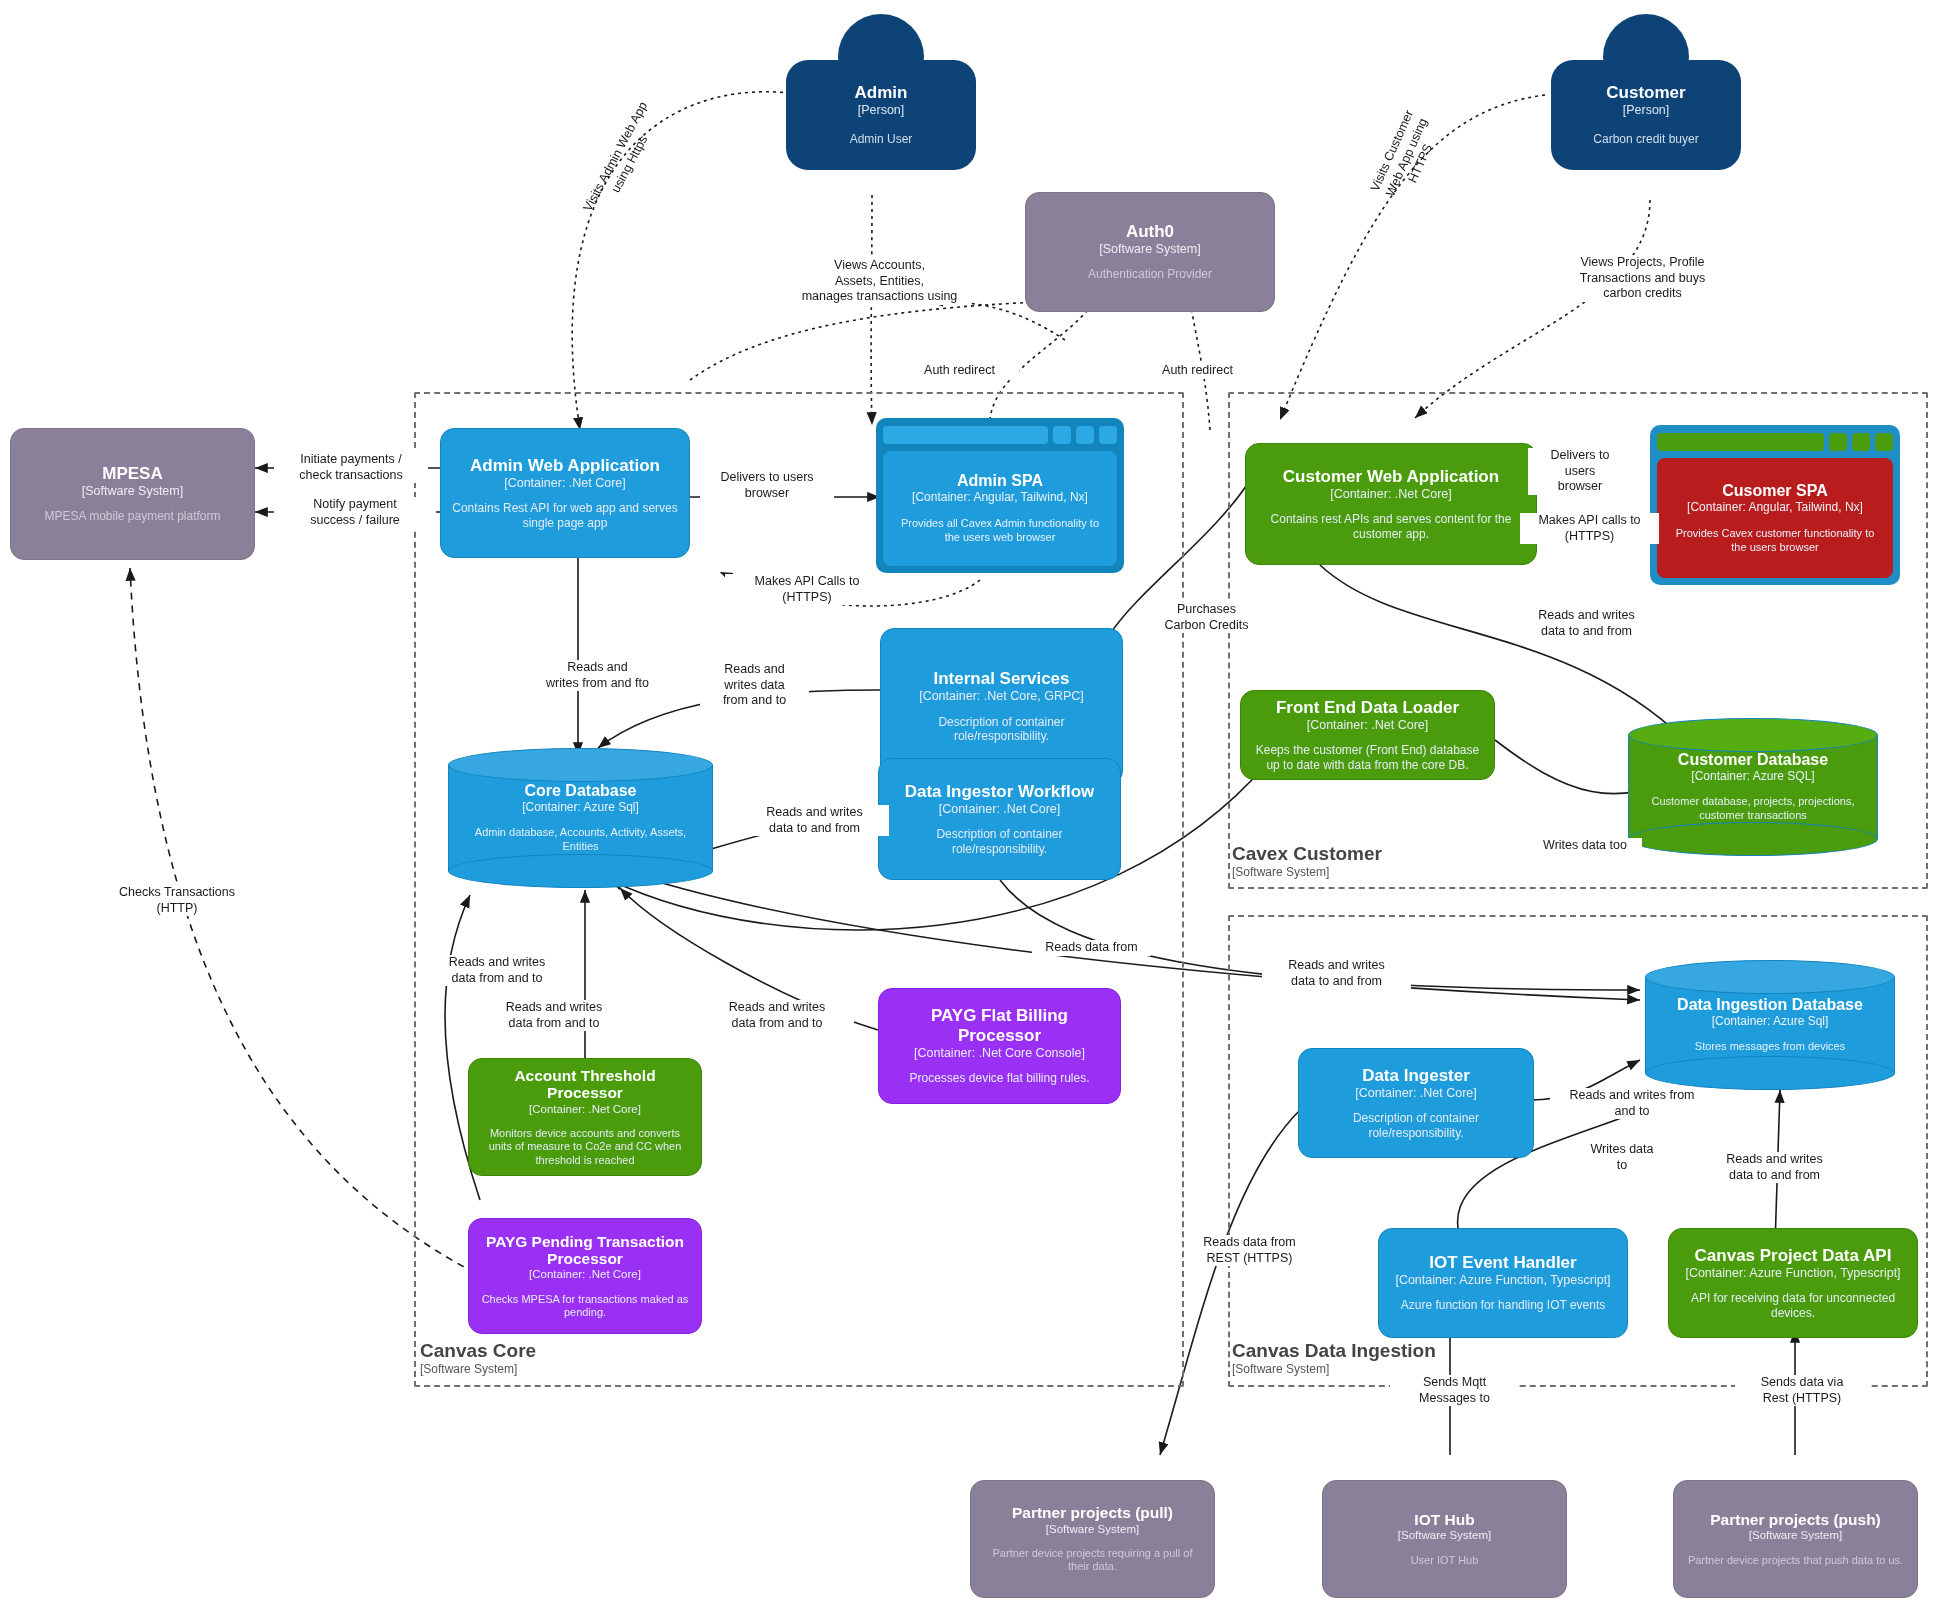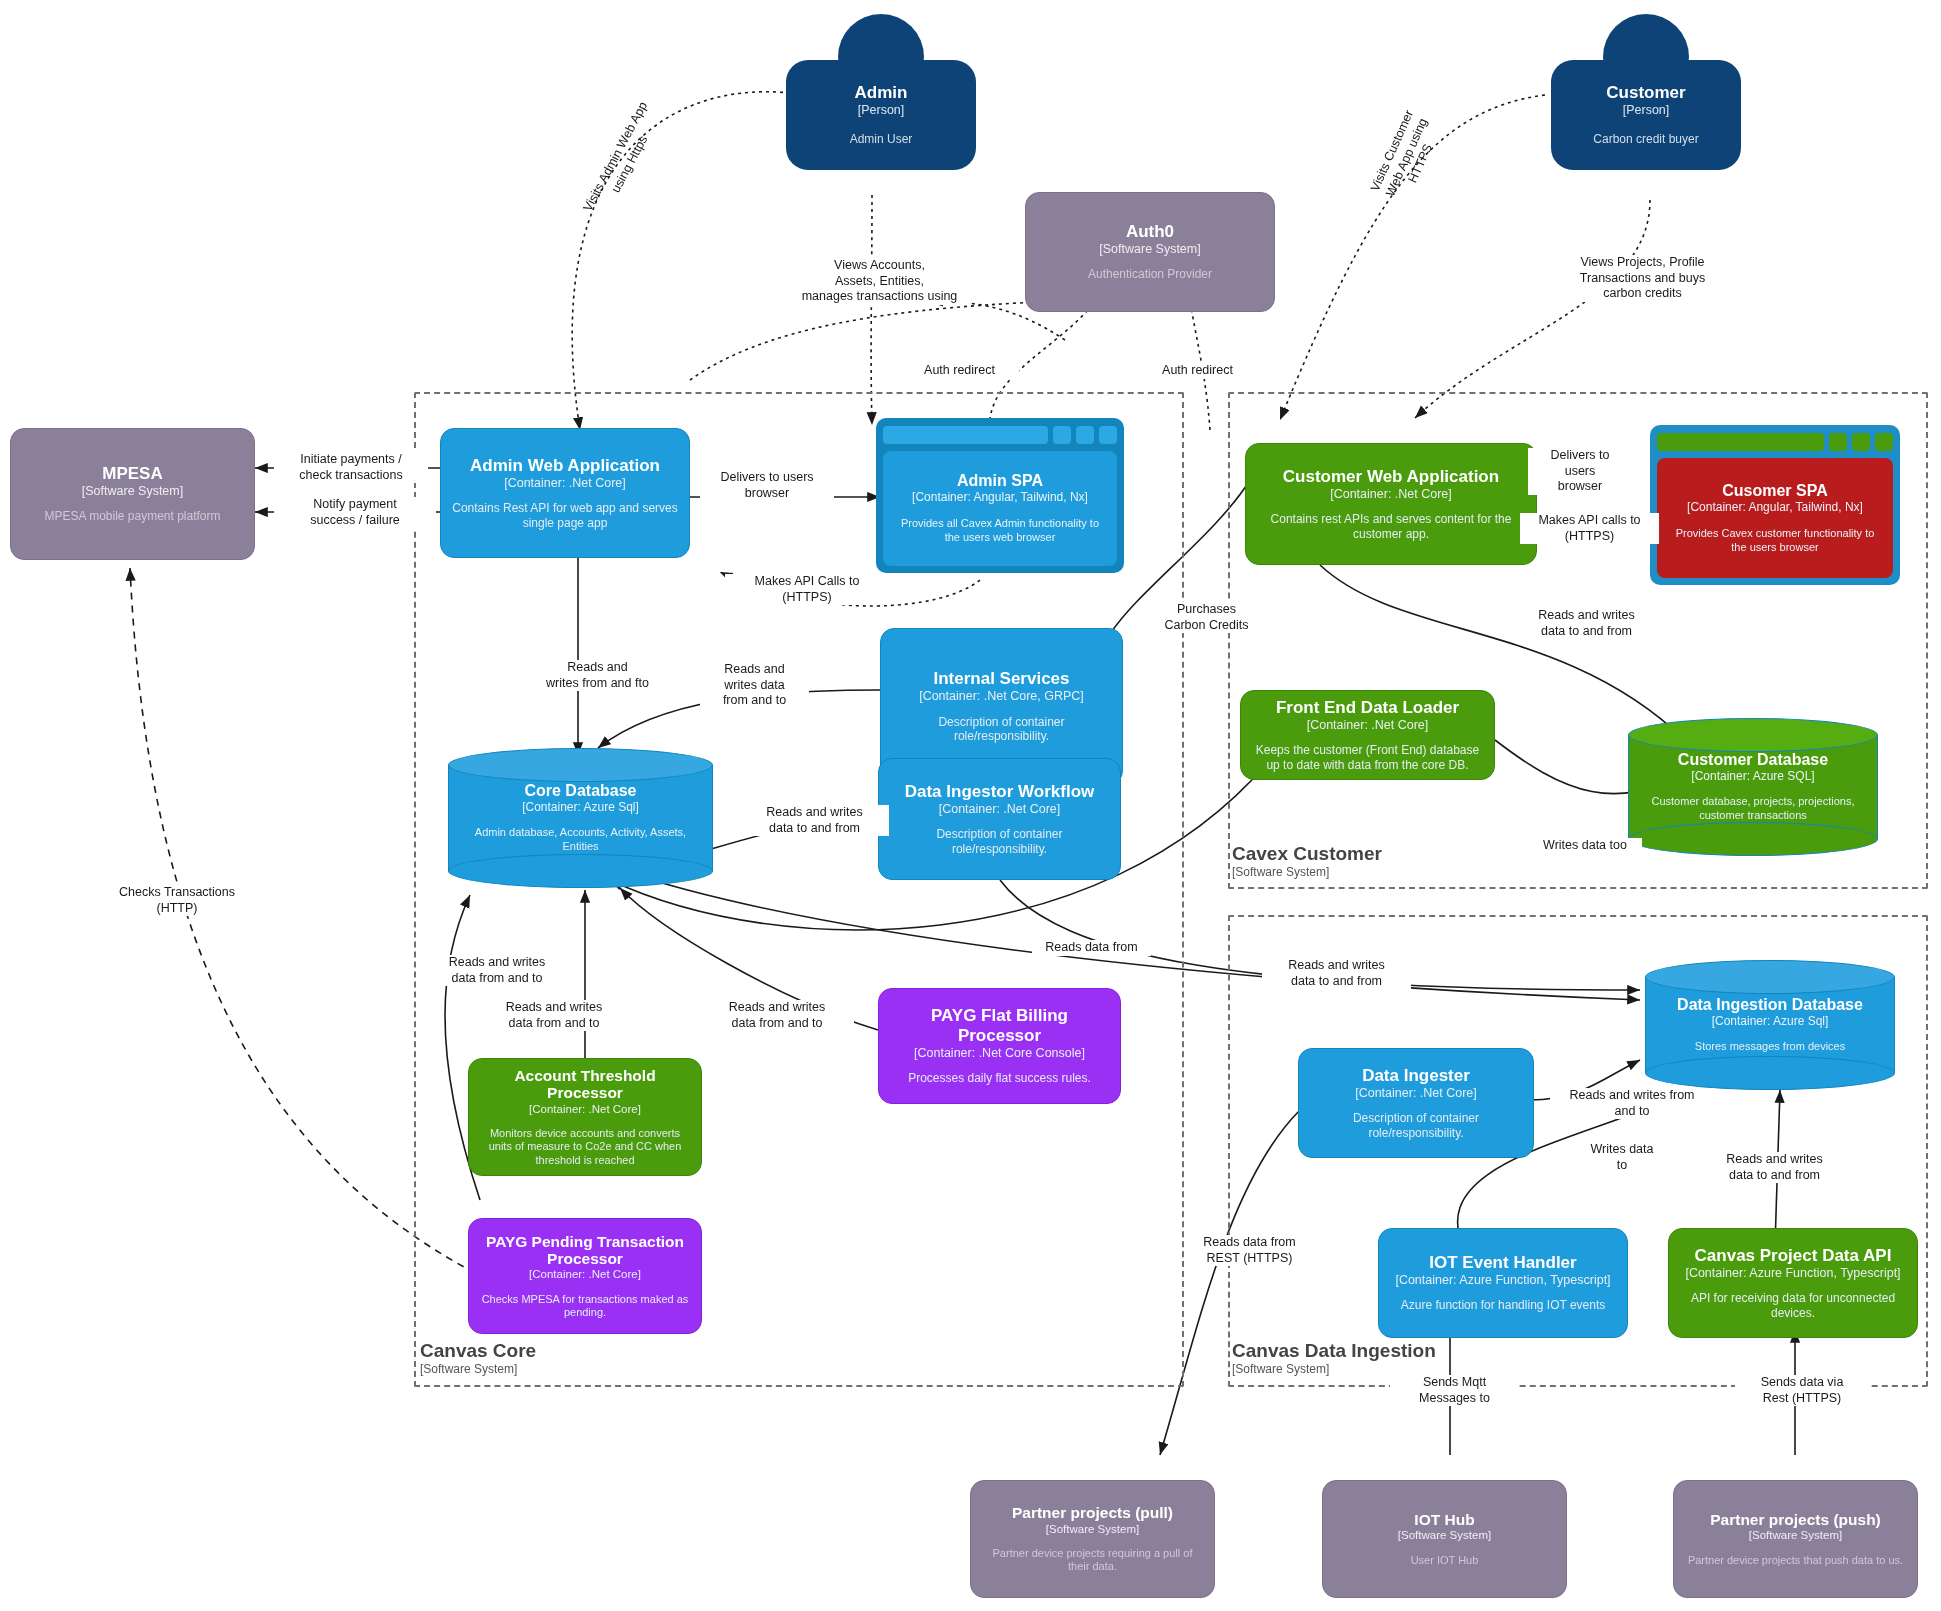--- a/index.html
+++ b/index.html
@@ -280,21 +280,21 @@
 
   <div class="node c-green sz-md" style="left:468px;top:1058px;width:234px;height:118px;">
     <div class="n-title">Account Threshold Processor</div>
     <div class="n-type">[Container: .Net Core]</div>
     <div class="n-desc">Monitors device accounts and converts units of measure to Co2e and CC when threshold is reached</div>
   </div>
 
   <div class="node c-purple sz-lg" style="left:878px;top:988px;width:243px;height:116px;">
     <div class="n-title">PAYG Flat Billing Processor</div>
     <div class="n-type">[Container: .Net Core Console]</div>
-    <div class="n-desc">Processes daily flat success rules.</div>
+    <div class="n-desc">Processes device flat billing rules.</div>
   </div>
 
   <div class="node c-purple sz-md" style="left:468px;top:1218px;width:234px;height:116px;">
     <div class="n-title">PAYG Pending Transaction Processor</div>
     <div class="n-type">[Container: .Net Core]</div>
     <div class="n-desc">Checks MPESA for transactions maked as pending.</div>
   </div>
 
   <div class="node c-green sz-lg" style="left:1245px;top:443px;width:292px;height:122px;">
     <div class="n-title">Customer Web Application</div>

